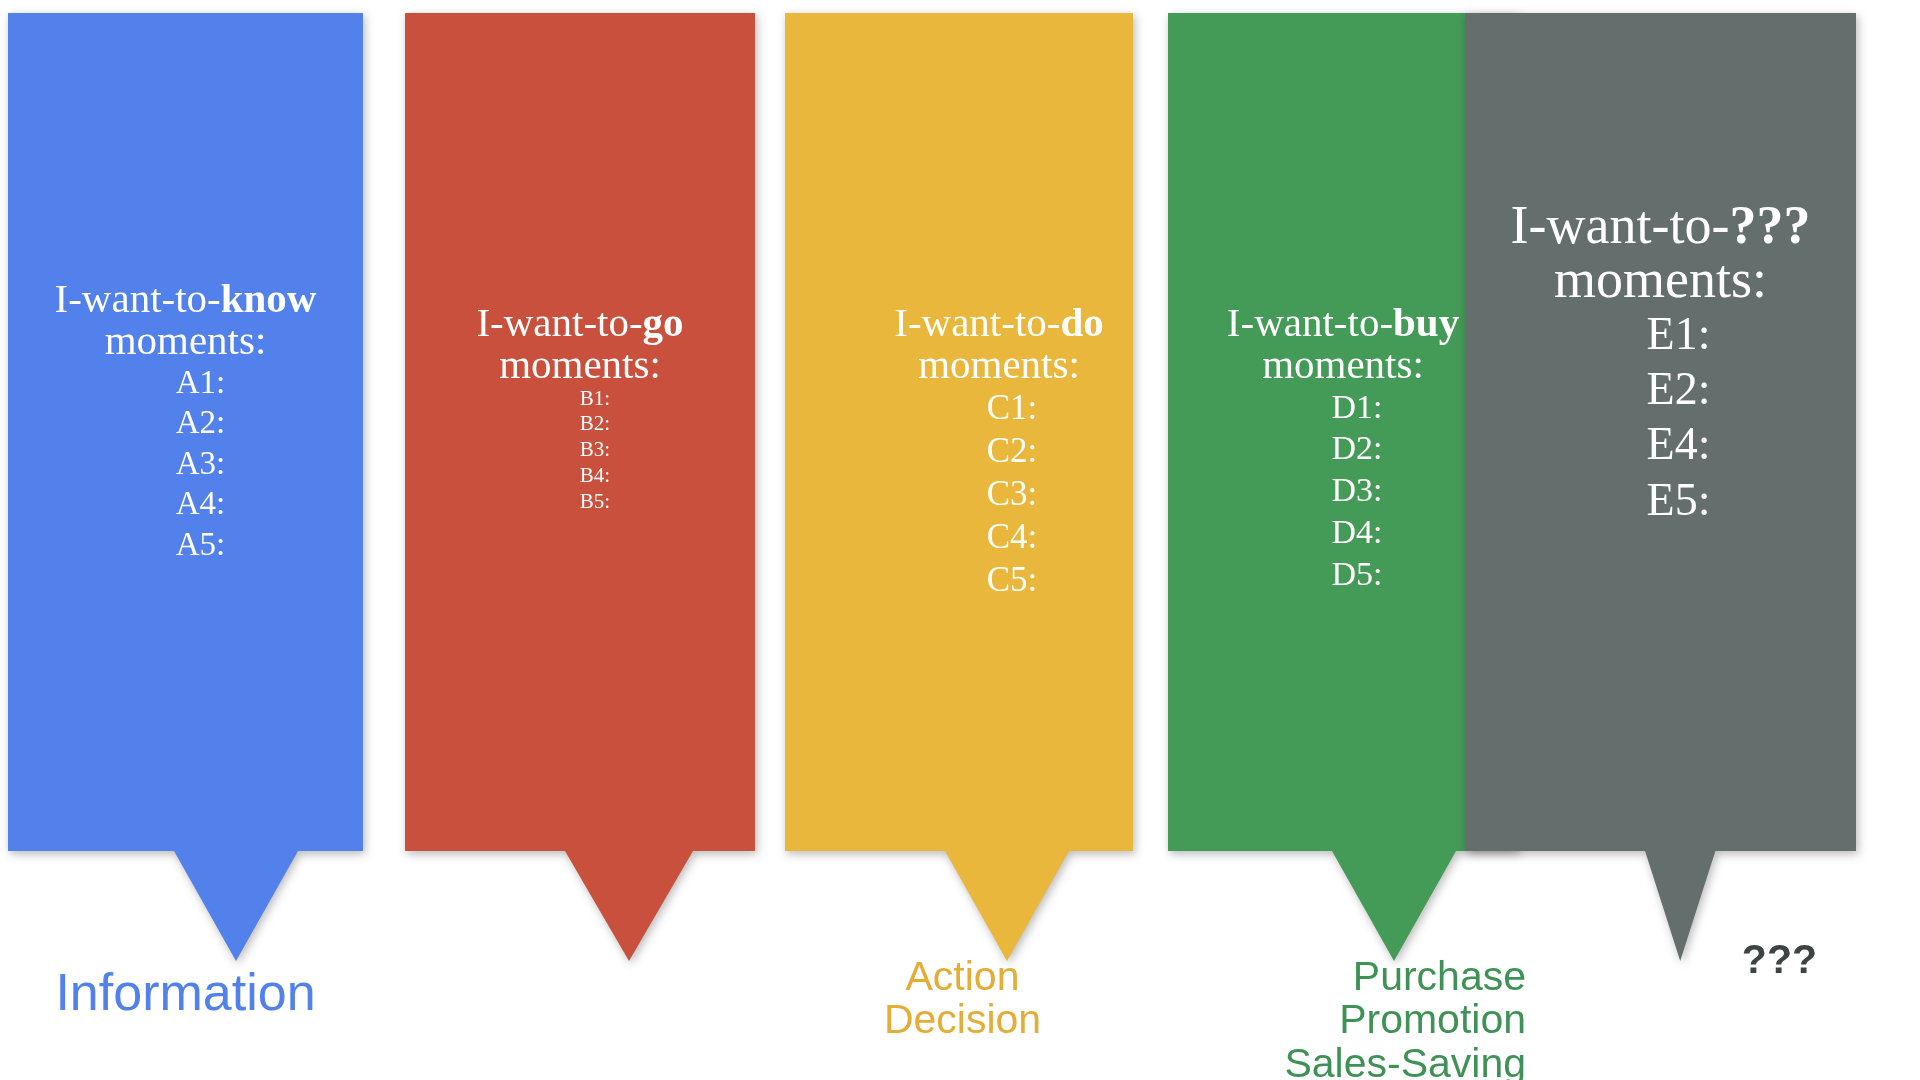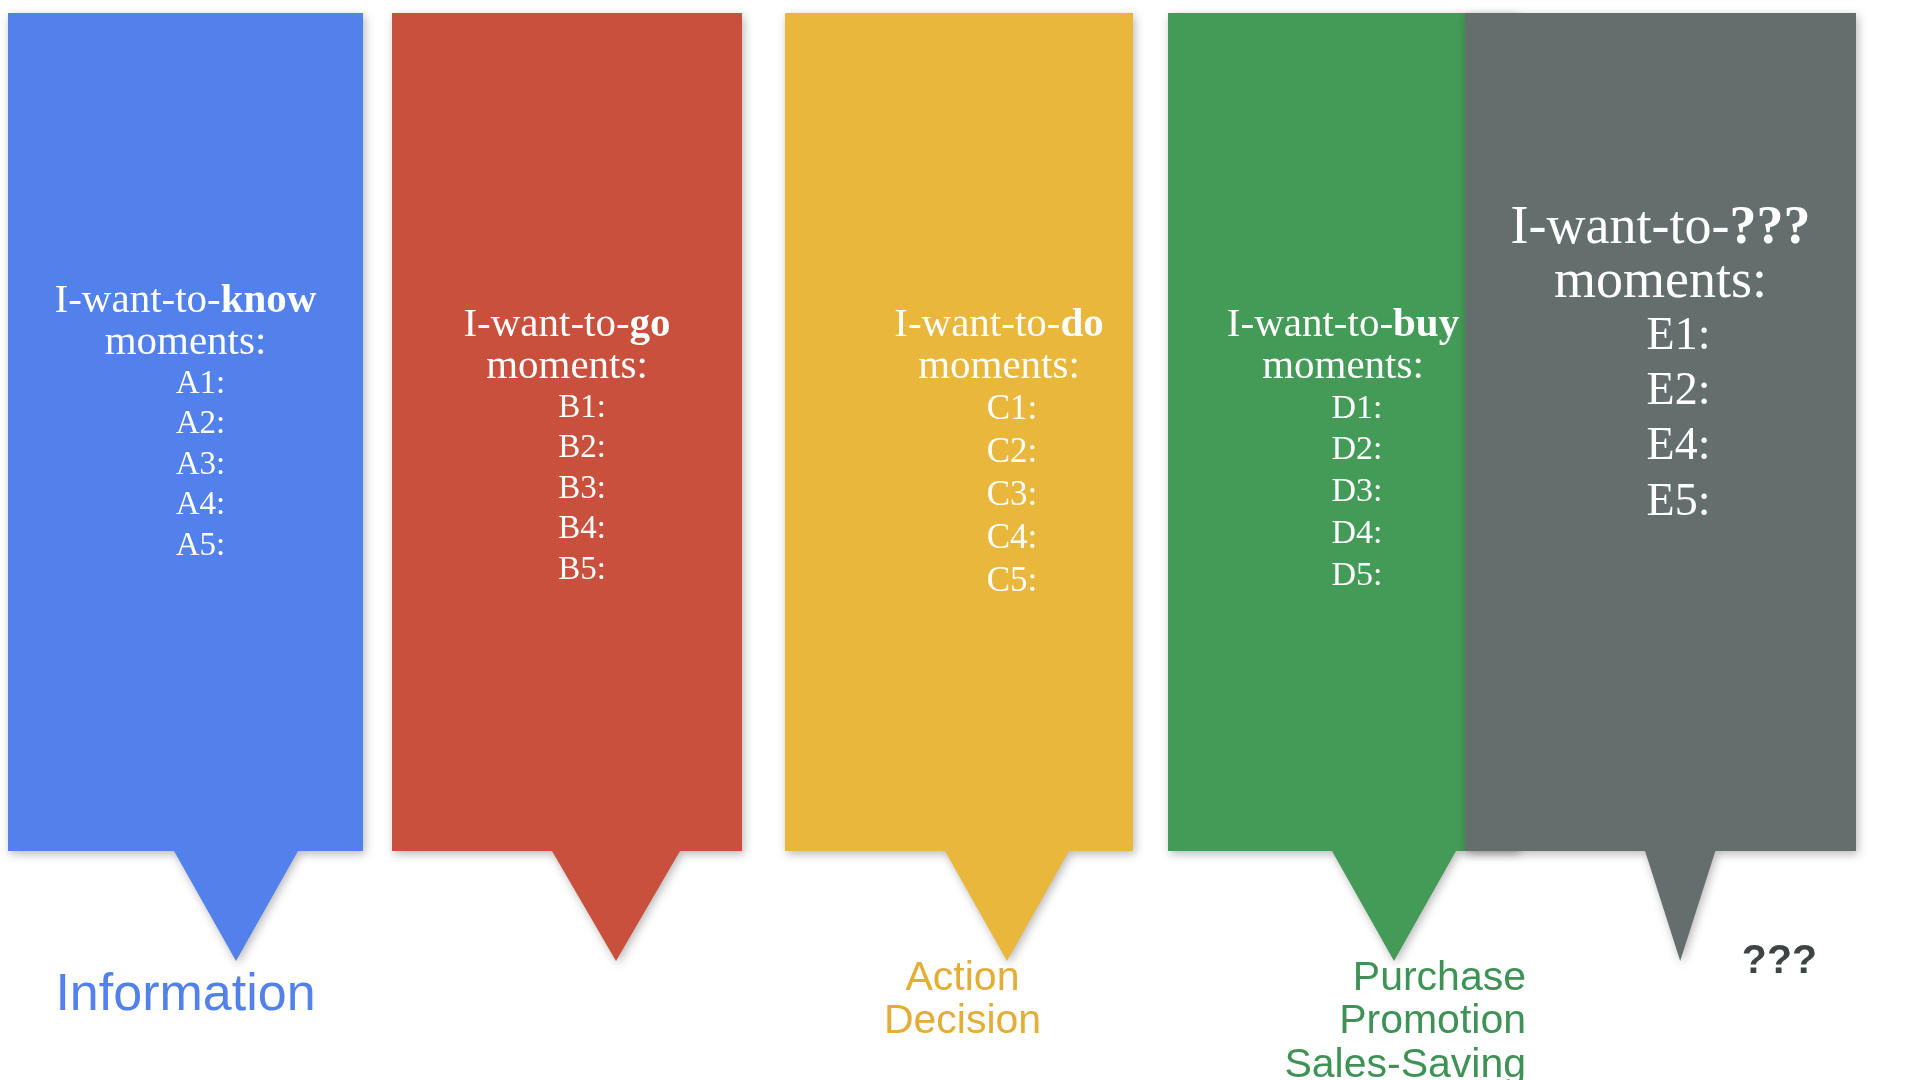--- a/index.html
+++ b/index.html
@@ -96,30 +96,30 @@
         <span class="item">A1:</span>
         <span class="item">A2:</span>
         <span class="item">A3:</span>
         <span class="item">A4:</span>
         <span class="item">A5:</span>
       </span>
     </div>
     <div class="caption" style="left:-8px; top:965px; width:371px; text-align:center; font-size:52px; color:#5281ec;">Information</div>
   </div>
 
-  <div class="pillar" style="left:392px; width:350px;">
+  <div class="pillar" style="left:405px; width:350px;">
     <svg class="pillar-body" style="top:13px; height:950px;" viewBox="0 0 350 950" preserveAspectRatio="none">
       <polygon points="0,0 350,0 350,838 288,838 224,948 160,838 0,838" fill="#c9503d"></polygon>
     </svg>
     <div class="pillar-text" style="top:302px; font-size:41px;">
       <span class="heading">
         <span>I-want-to-</span><b>go</b>
       </span>
       <span class="moments-line">moments:</span>
-      <span class="item-list" style="font-size:33px; line-height:1.23; padding-left:30px;">
+      <span class="item-list" style="font-size:21px; line-height:1.23; padding-left:30px;">
         <span class="item">B1:</span>
         <span class="item">B2:</span>
         <span class="item">B3:</span>
         <span class="item">B4:</span>
         <span class="item">B5:</span>
       </span>
     </div>
   </div>
 
   <div class="pillar" style="left:785px; width:348px;">

